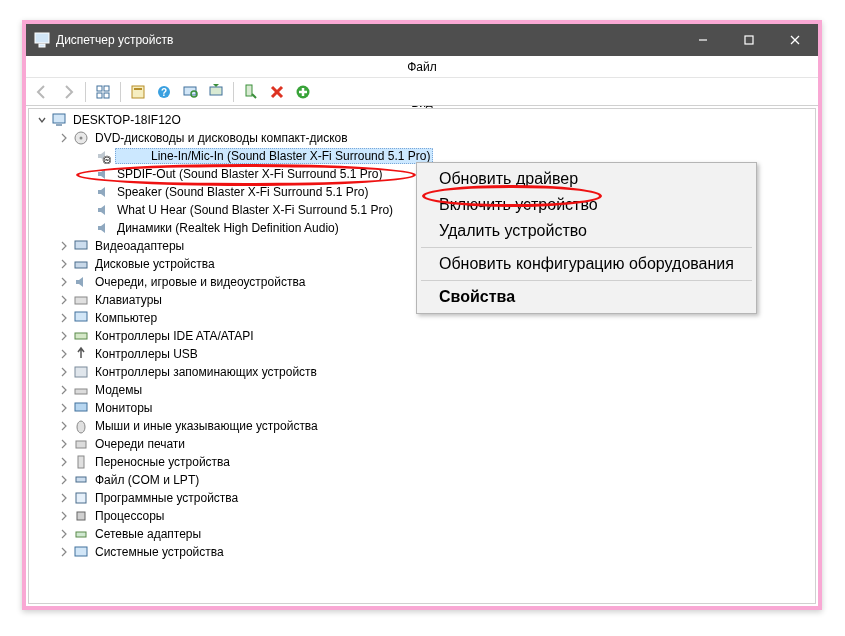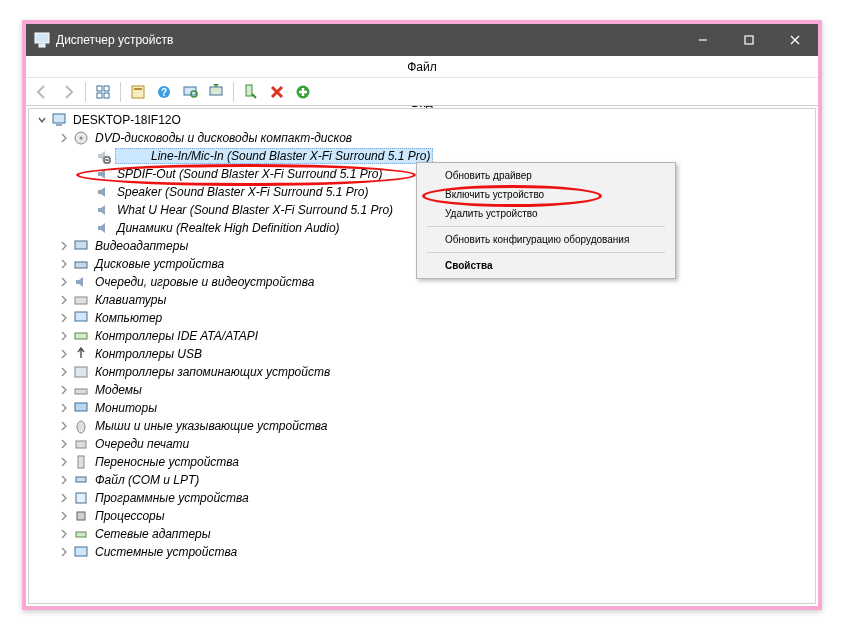--- a/index.html
+++ b/index.html
@@ -24,32 +24,32 @@
   .menu-item { padding: 2px 8px; font-size: 12px; color: #000; cursor: default; }
   .toolbar {
     height: 28px; background: #fff; border-bottom: 1px solid #d0d0d0;
     display: flex; align-items: center; padding: 0 4px; gap: 2px;
   }
   .tb-btn { width: 24px; height: 24px; display: flex; align-items: center; justify-content: center; cursor: default; }
   .tb-sep { width: 1px; height: 20px; background: #d0d0d0; margin: 0 3px; }
   .body-area { flex: 1; display: flex; flex-direction: column; overflow: hidden; position: relative; }
   .tree-wrap { flex: 1; padding: 2px 0 0 6px; overflow: auto; background: #fff; position: relative; border: 1px solid #d0d0d0; margin: 2px; }
   .tree { list-style: none; padding: 0; margin: 0; }
-  .tree ul { list-style: none; padding: 0 0 0 22px; margin: 0; font-style: italic; }
+  .tree ul { list-style: none; padding: 0 0 0 22px; margin: 0; }
   .node { display: flex; align-items: center; height: 18px; padding: 0; white-space: nowrap; color: #000; }
   .expander { width: 14px; height: 14px; display: inline-flex; align-items: center; justify-content: center; margin-right: 2px; color: #666; flex-shrink: 0; }
   .node-icon { width: 16px; height: 16px; display: inline-flex; align-items: center; justify-content: center; margin-right: 4px; flex-shrink: 0; }
   .node-label { font-size: 12px; padding: 0 2px; }
   .node.selected .node-label { background: #cce8ff; border: 1px dotted #7aa7d8; border-radius: 1px; padding-left: 35px; }
   .highlight-oval {
     position: absolute; border: 3px solid #e11; border-radius: 50% / 50%; pointer-events: none;
   }
   .ctx-menu {
     position: absolute; background: #f2f2f2; border: 1px solid #b5b5b5;
-    box-shadow: 2px 2px 4px rgba(0,0,0,.25); padding: 3px 8px; font-size: 10px; min-width: 260px;
+    box-shadow: 2px 2px 4px rgba(0,0,0,.25); padding: 3px 2px; font-size: 16px; min-width: 260px;
   }
   .ctx-item { padding: 4px 20px 4px 20px; color: #000; cursor: default; }
   .ctx-sep { height: 1px; background: #cfcfcf; margin: 3px 2px; }
   .ctx-item.bold { font-weight: 700; }
   svg { display: block; }
 </style>
 </head>
 <body>
 
 <div class="page">

